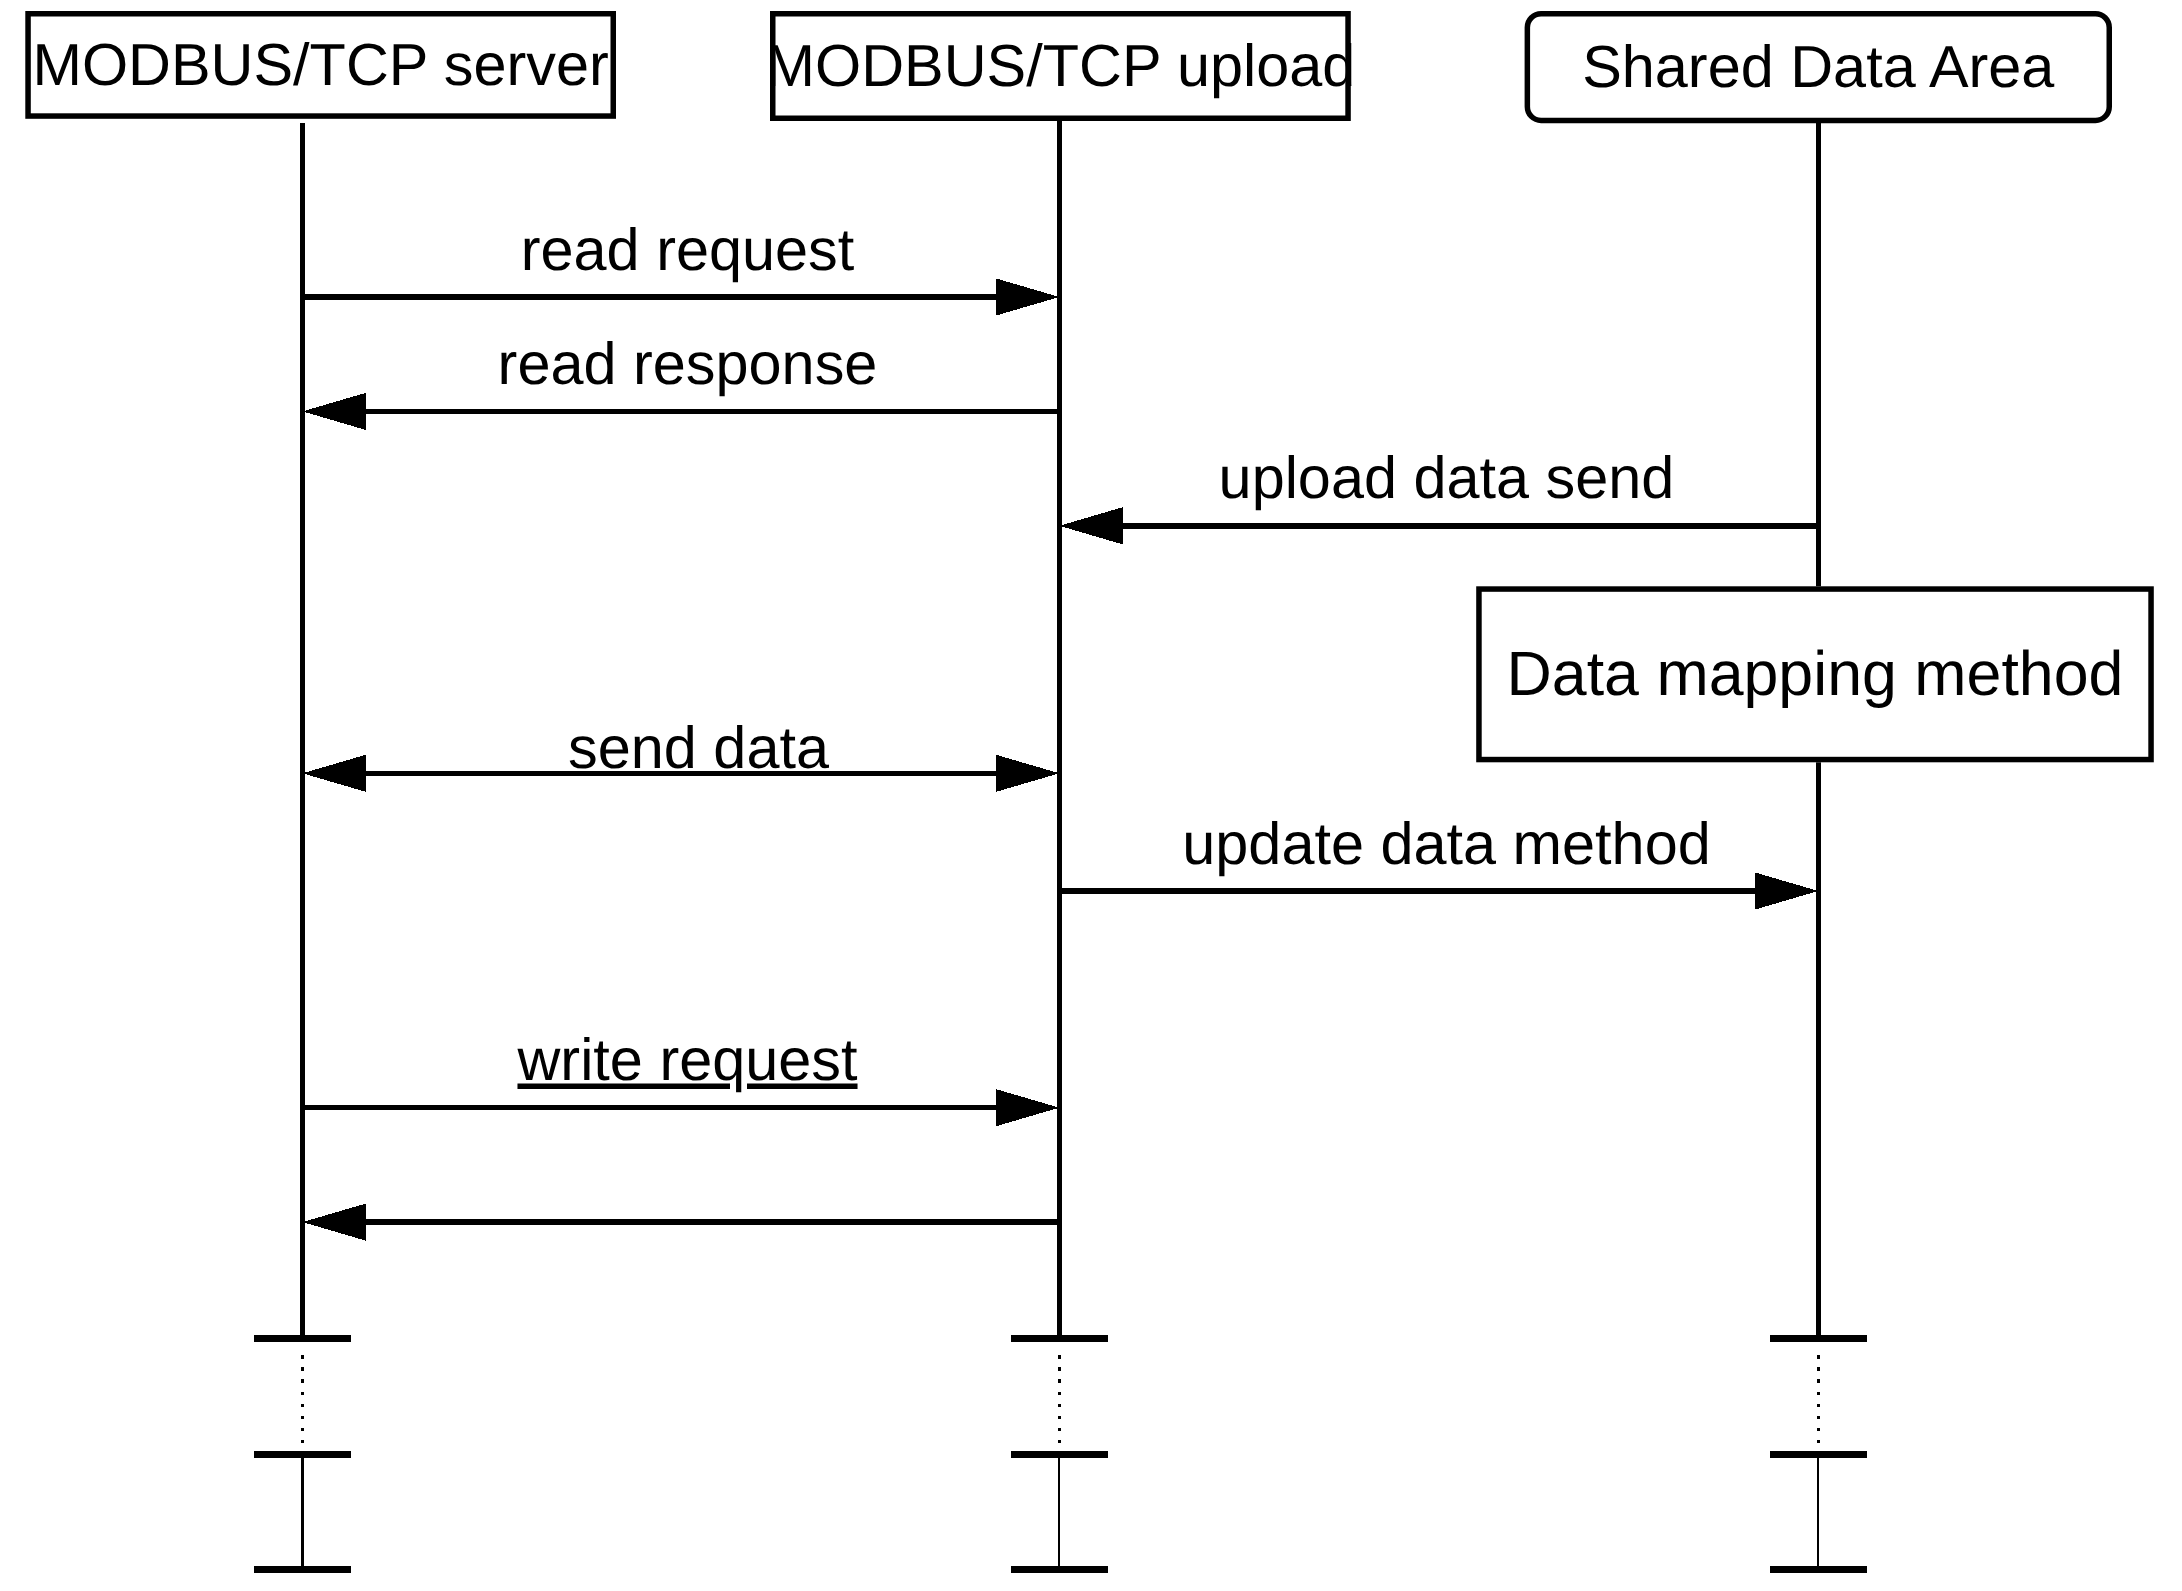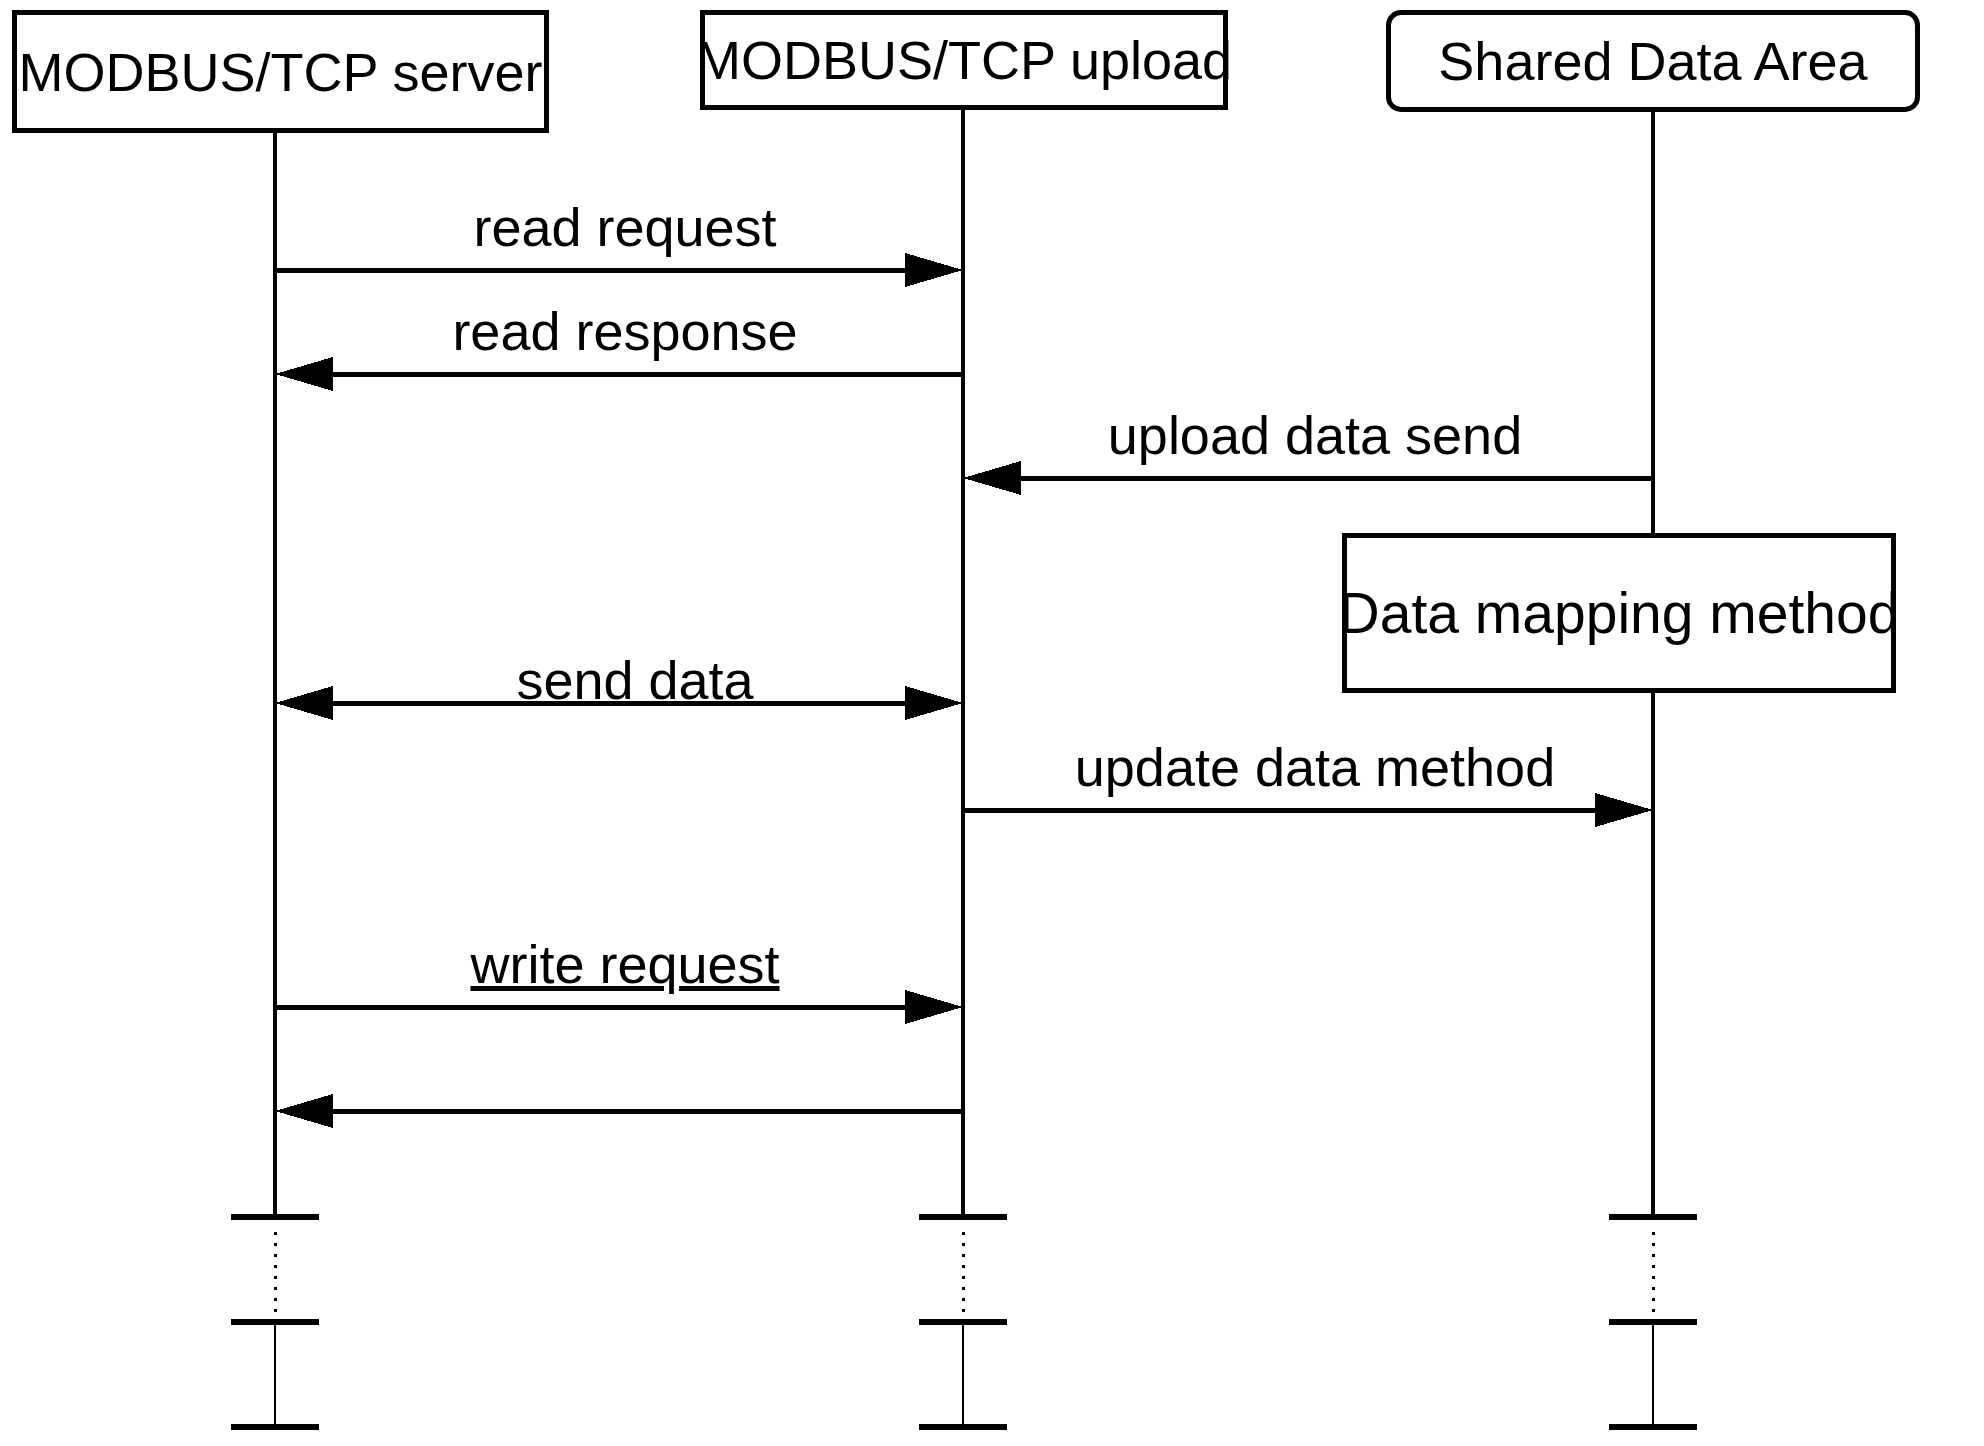--- a/index.html
+++ b/index.html
@@ -123,31 +123,31 @@
 
     <g>
       <line x1="1609" y1="1217" x2="1697" y2="1217" stroke="#000" stroke-width="6"></line>
       <line x1="1653" y1="1232" x2="1653" y2="1318" stroke="#000" stroke-width="3" stroke-dasharray="3 8"></line>
       <line x1="1609" y1="1322" x2="1697" y2="1322" stroke="#000" stroke-width="6"></line>
       <line x1="1653" y1="1322" x2="1653" y2="1427" stroke="#000" stroke-width="2"></line>
       <line x1="1609" y1="1427" x2="1697" y2="1427" stroke="#000" stroke-width="6"></line>
     </g>
   </svg>
 
-  <div class="actor-box" style="left:12px; top:10px; width:537px; height:123px;">
+  <div class="actor-box" style="left:23px; top:10px; width:537px; height:98px;">
     <span>MODBUS/TCP server</span>
   </div>
   <div class="actor-box" style="left:700px; top:10px; width:528px; height:100px;">
     <span>MODBUS/TCP upload</span>
   </div>
   <div class="actor-box" style="left:1386px; top:10px; width:534px; height:102px;border-radius:15px;">
     <span>Shared Data Area</span>
   </div>
 
-  <div class="note-box" style="left:1342px; top:533px; width:554px; height:160px;">
+  <div class="note-box" style="left:1342px; top:533px; width:616px; height:160px;">
     <span>Data mapping method</span>
   </div>
 
   <div class="msg-label" style="left:625px; top:200px;">read request</div>
   <div class="msg-label" style="left:625px; top:304px;">read response</div>
   <div class="msg-label" style="left:1315px; top:408px;">upload data send</div>
   <div class="msg-label" style="left:635px; top:633px;margin-top:20px;">send data</div>
   <div class="msg-label" style="left:1315px; top:740px;">update data method</div>
   <div class="msg-label" style="left:625px; top:937px;text-decoration:underline;">write request</div>
 

